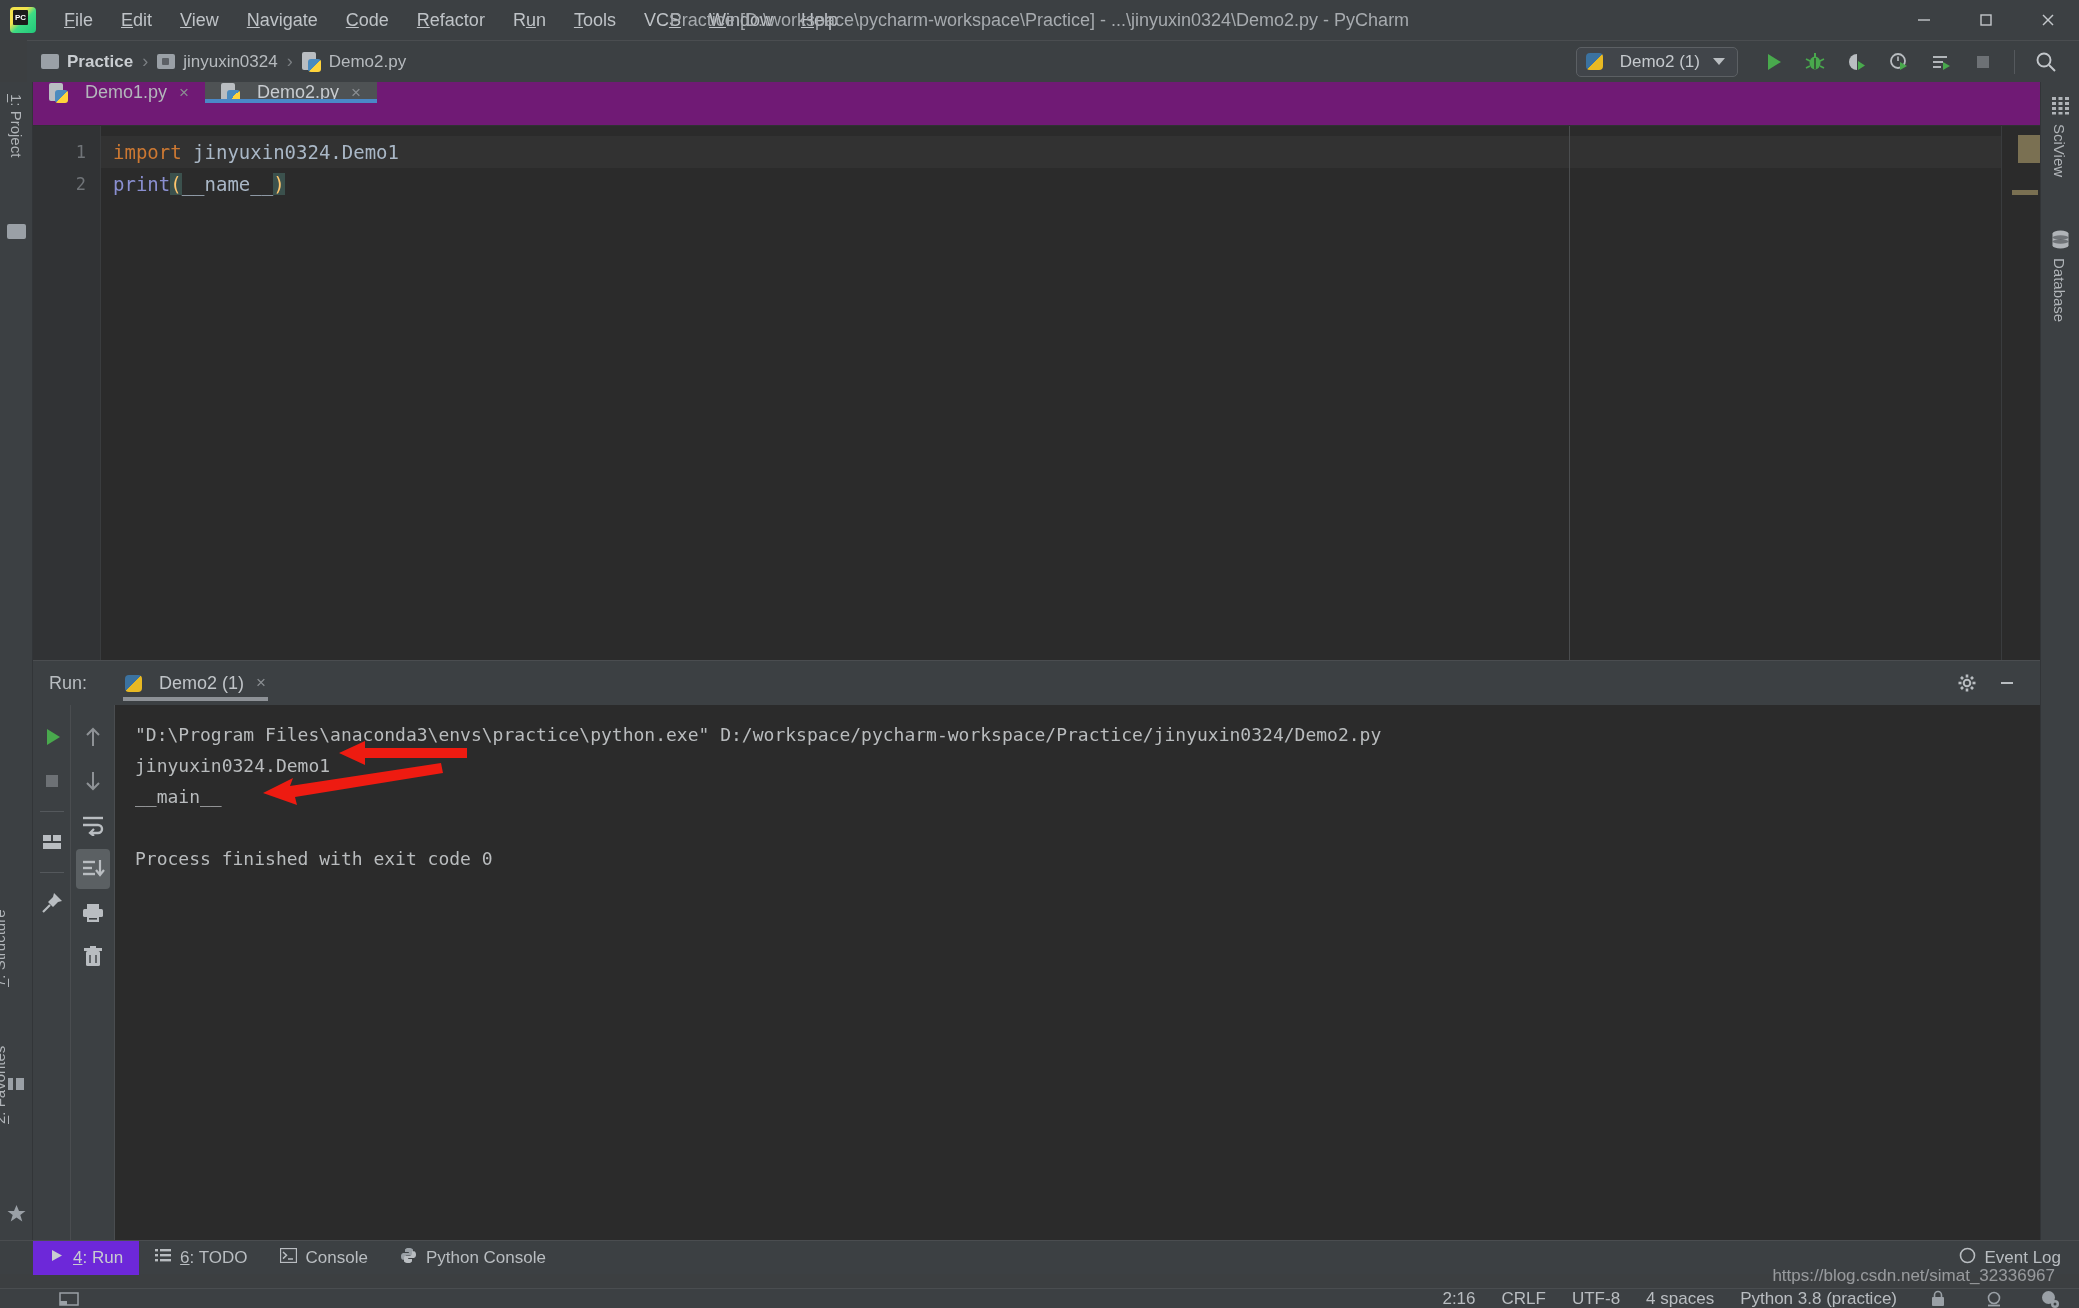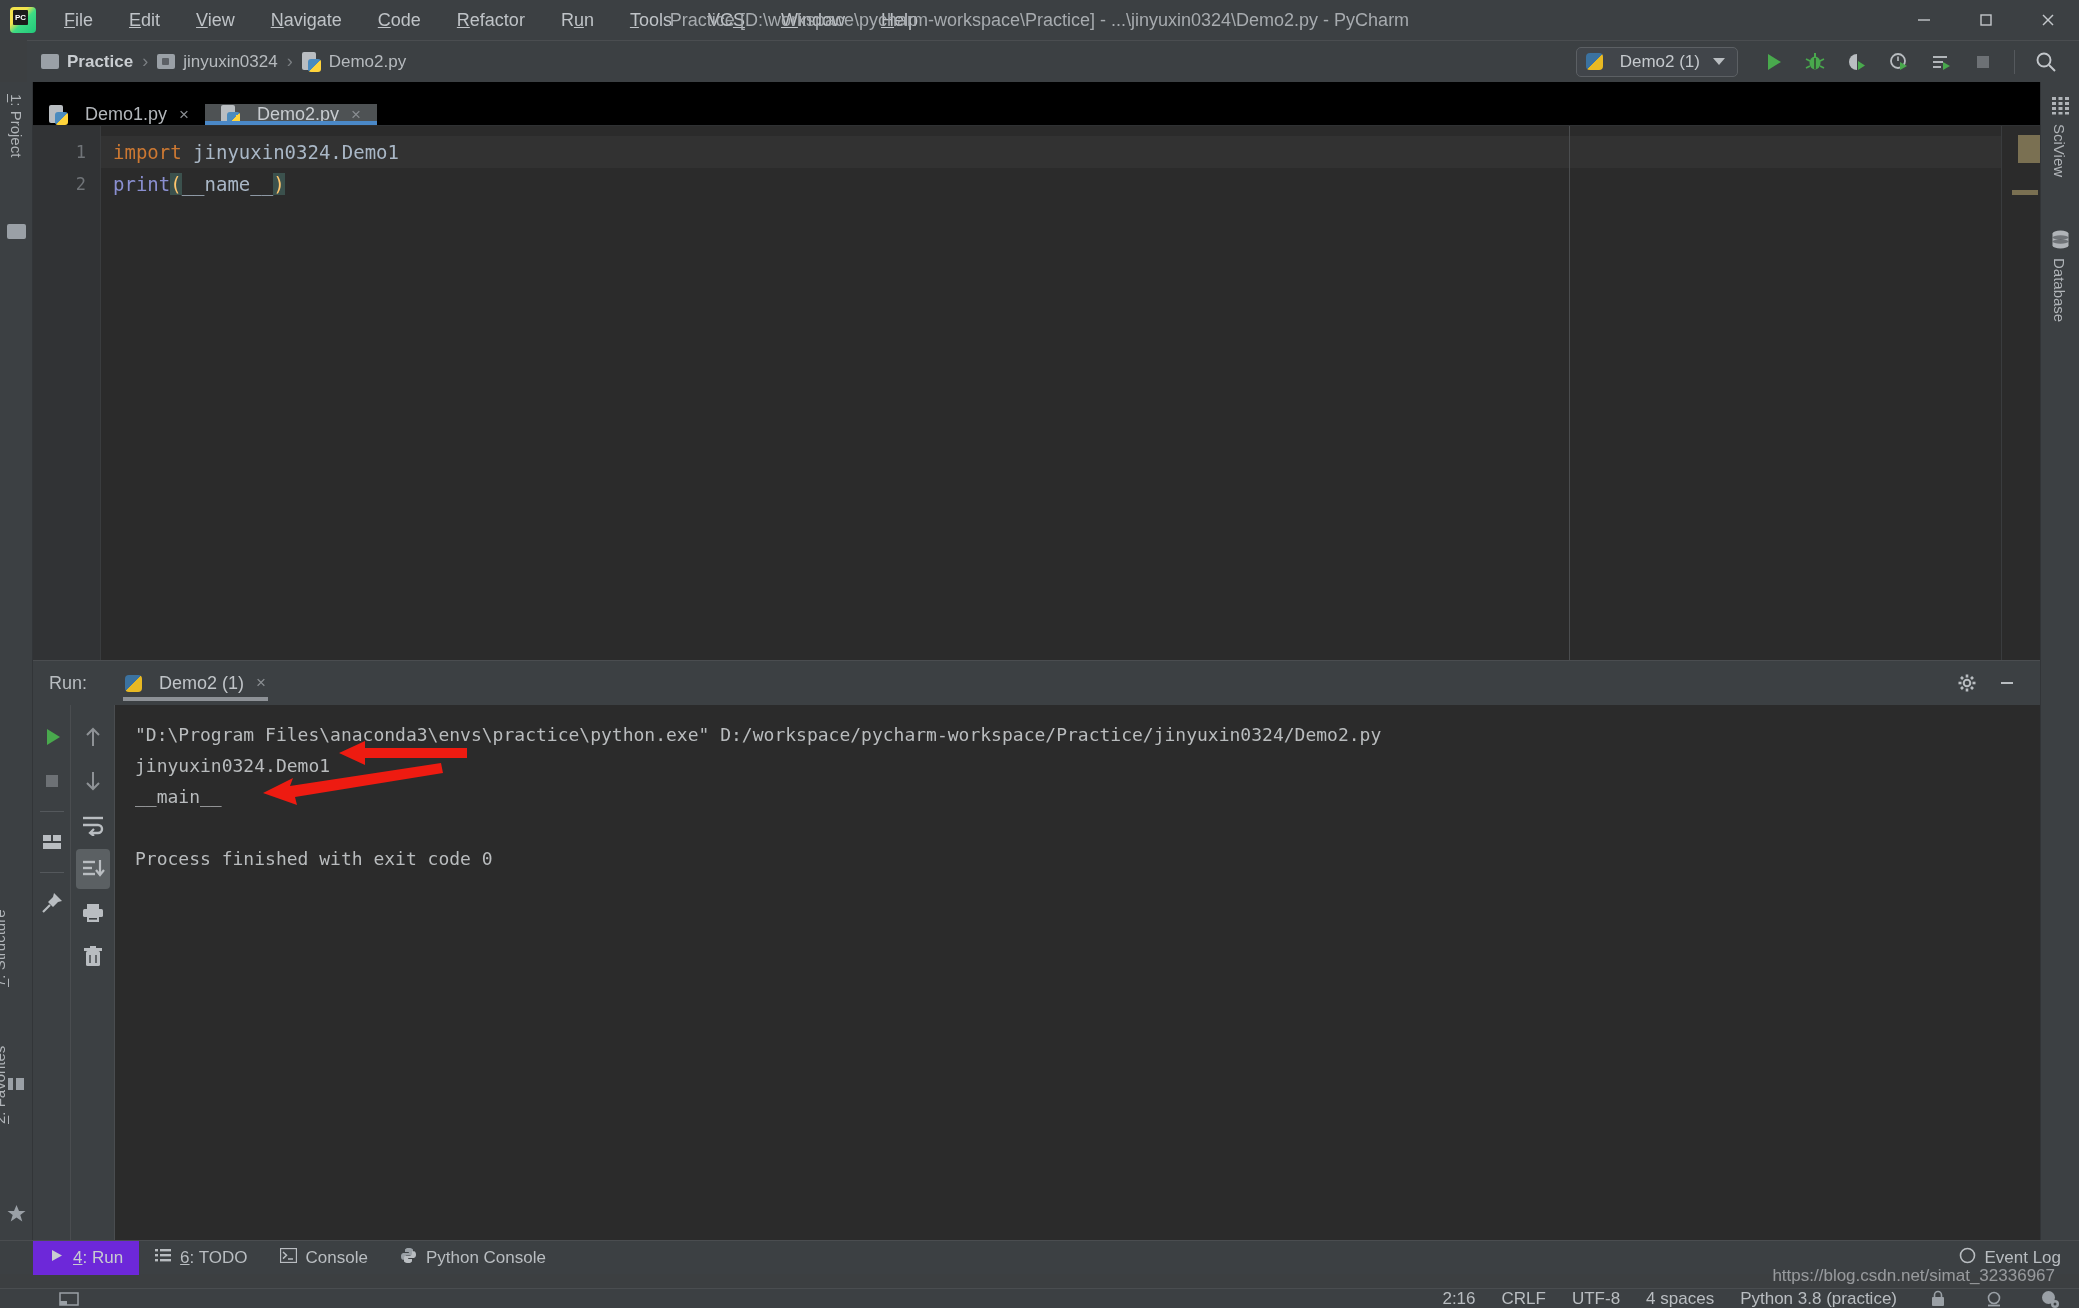--- a/index.html
+++ b/index.html
@@ -22,21 +22,21 @@
     width: 26px; height: 26px; margin-left: 10px; margin-right: 14px;
     border-radius: 4px; position: relative; flex: none;
     background: linear-gradient(135deg,#f2e34d 0%,#f2e34d 35%,#3ddb85 55%,#21c87a 100%);
   }
   .pc-logo::after {
     content: "PC"; position: absolute; left: 3px; top: 3px;
     width: 15px; height: 15px; background: #1b1b1b; color: #fff;
     font-size: 8px; font-weight: bold; line-height: 15px; text-align: center;
     border-radius: 1px;
   }
-  .menu { display: flex; align-items: center; gap: 8px; }
+  .menu { display: flex; align-items: center; gap: 0px; }
   .menu-item {
     color: #bfc3c7; font-size: 18px; padding: 4px 14px; cursor: default;
     white-space: nowrap;
   }
   .menu-item u { text-decoration: underline; }
   .win-title {
     position: absolute; left: 0; right: 0; text-align: center;
     color: #a7abaf; font-size: 18px; pointer-events: none;
   }
   .win-btns {
@@ -127,21 +127,21 @@
   .vtab.up { writing-mode: vertical-rl; transform: rotate(180deg); }
   .vtab u { text-decoration: underline; }
 
   .center {
     flex: 1 1 auto; display: flex; flex-direction: column; min-width: 0;
     background: #2b2b2b;
   }
 
   
   .tabstrip {
-    height: 44px; background: #000000; display: flex; align-items: flex-end;
+    height: 44px; background: #701a75; display: flex; align-items: flex-start;
     flex: none; border-bottom: 1px solid #2f3133;
   }
   .etab {
     display: flex; align-items: center; gap: 9px; padding: 0 16px;
     color: #b3b7bb; font-size: 18px; position: relative; cursor: default;
   }
   .etab.active { background: #4e5254; color: #c8ccd0; }
   .etab.active::after {
     content:""; position: absolute; left: 0; right: 0; bottom: 0;
     height: 4px; background: #4a88c7;

